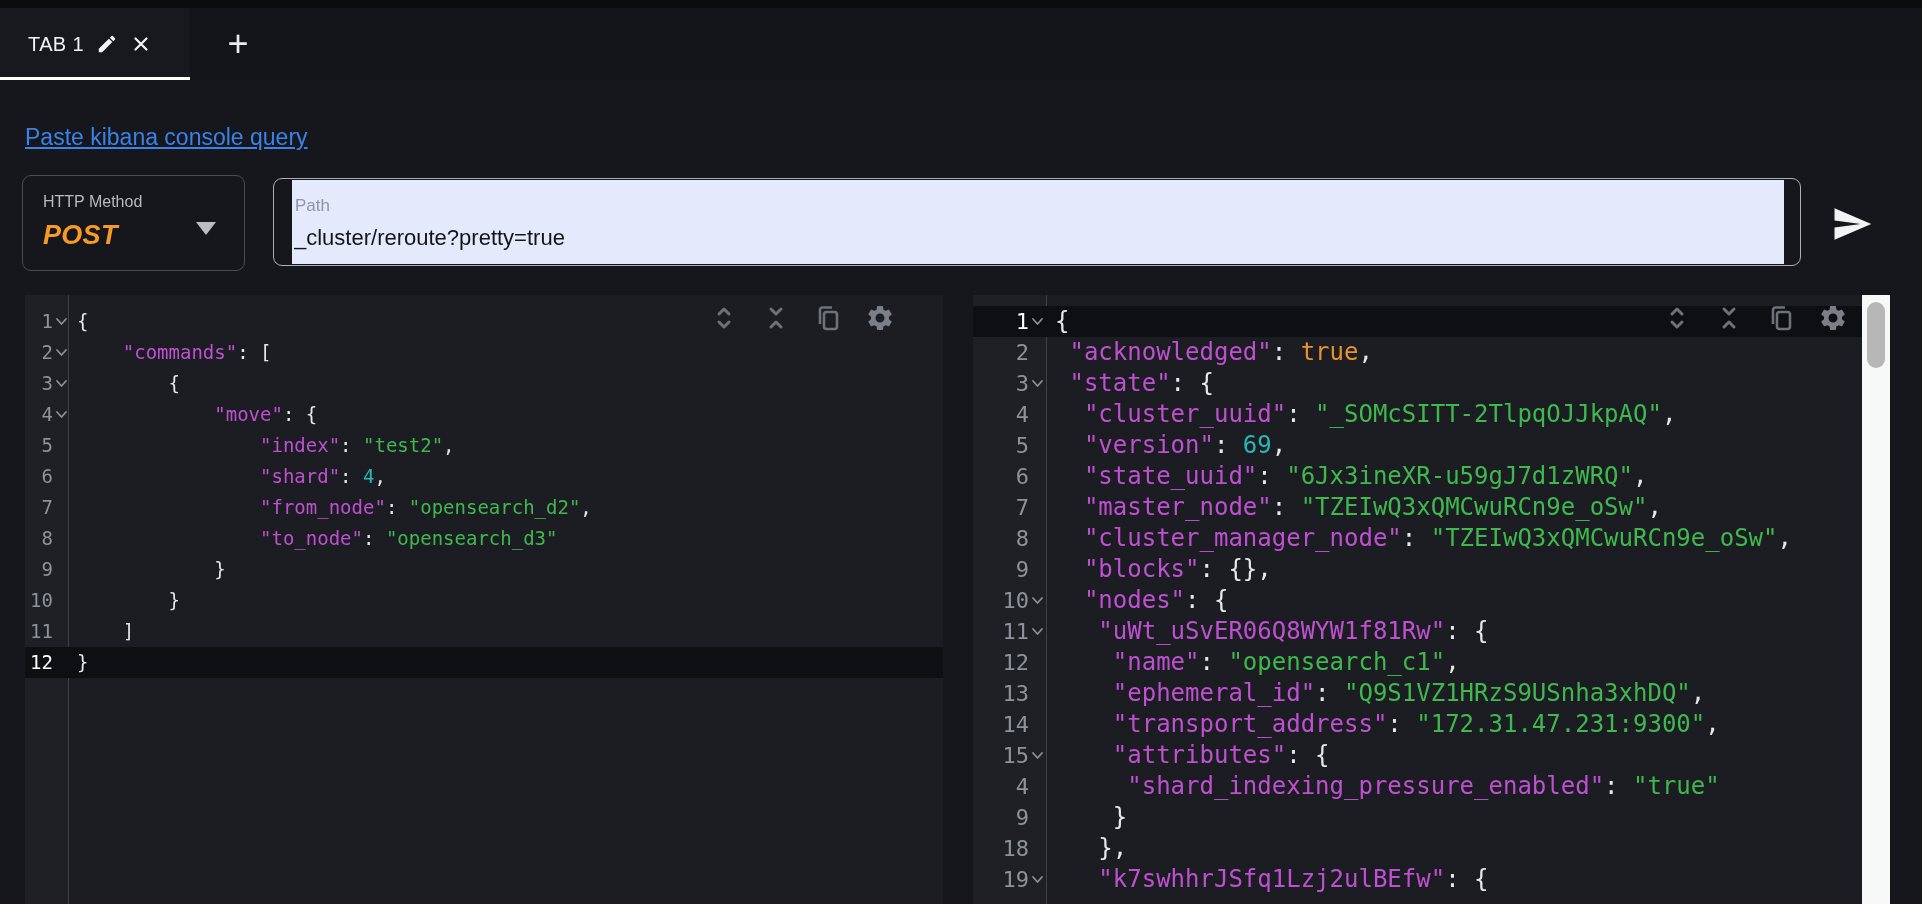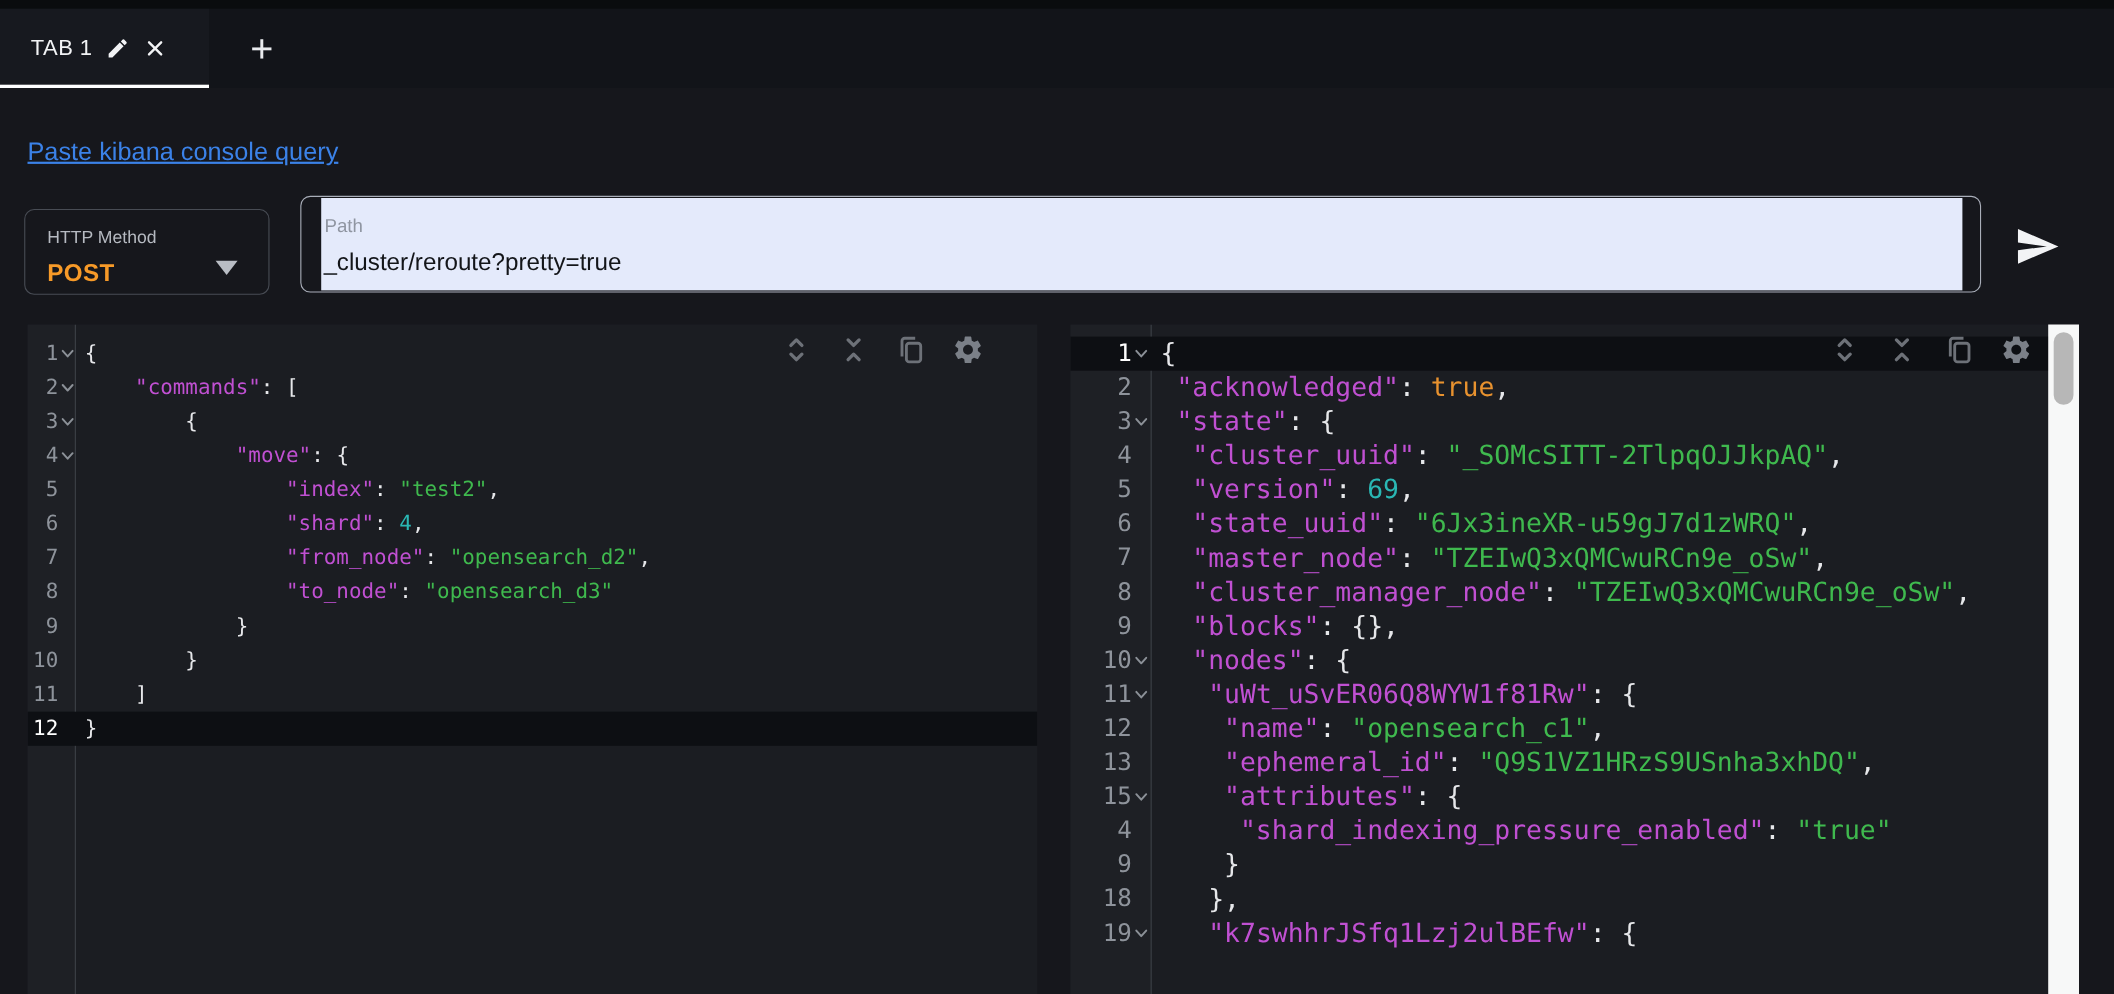--- a/index.html
+++ b/index.html
@@ -29,25 +29,25 @@
   }
 
   
   .kibana-link {
     position:absolute; left:25px; top:124px;
     color:var(--link-blue); font-size:23px; text-decoration:underline; cursor:pointer;
   }
 
   
   .method-select {
-    position:absolute; left:22px; top:190px; width:223px; height:78px;
+    position:absolute; left:22px; top:175px; width:223px; height:96px;
     border:1px solid #484c54; border-radius:9px; cursor:pointer;padding-left:21px;
   }
   .method-label { position:absolute; left:20px; top:17px; font-size:16px; color:#b6bac1; }
-  .method-value { position:absolute; left:20px; top:44px; font-size:22px; font-weight:bold; color:var(--accent-orange); letter-spacing:.3px; }
+  .method-value { position:absolute; left:20px; top:44px; font-size:27px; font-weight:bold; color:var(--accent-orange); letter-spacing:.3px;font-style:italic; }
   .method-caret {
     position:absolute; right:28px; top:46px; width:0; height:0;
     border-left:10px solid transparent; border-right:10px solid transparent;
     border-top:13px solid #b9bdc4;
   }
 
   .path-wrap {
     position:absolute; left:273px; top:178px; width:1528px; height:88px;
     border:1px solid #a9aeb9; border-radius:9px; background:transparent;
   }
@@ -227,20 +227,21 @@
       <div class="row"><div class="lncell">8</div><div class="codecell">  <span class="t-k">"cluster_manager_node"</span><span class="t-d">: </span><span class="t-s">"TZEIwQ3xQMCwuRCn9e_oSw"</span><span class="t-d">,</span></div></div>
       <div class="row"><div class="lncell">9</div><div class="codecell">  <span class="t-k">"blocks"</span><span class="t-d">: {},</span></div></div>
       <div class="row"><div class="lncell">10<span class="foldicon"><svg width="13" height="9" viewBox="0 0 13 9" fill="none" stroke="#8b9097" stroke-width="1.8" stroke-linecap="round" stroke-linejoin="round">
               <polyline points="2,2 6.5,7 11,2"></polyline>
             </svg></span></div><div class="codecell">  <span class="t-k">"nodes"</span><span class="t-d">: {</span></div></div>
       <div class="row"><div class="lncell">11<span class="foldicon"><svg width="13" height="9" viewBox="0 0 13 9" fill="none" stroke="#8b9097" stroke-width="1.8" stroke-linecap="round" stroke-linejoin="round">
               <polyline points="2,2 6.5,7 11,2"></polyline>
             </svg></span></div><div class="codecell">   <span class="t-k">"uWt_uSvER06Q8WYW1f81Rw"</span><span class="t-d">: {</span></div></div>
       <div class="row"><div class="lncell">12</div><div class="codecell">    <span class="t-k">"name"</span><span class="t-d">: </span><span class="t-s">"opensearch_c1"</span><span class="t-d">,</span></div></div>
       <div class="row"><div class="lncell">13</div><div class="codecell">    <span class="t-k">"ephemeral_id"</span><span class="t-d">: </span><span class="t-s">"Q9S1VZ1HRzS9USnha3xhDQ"</span><span class="t-d">,</span></div></div>
+      <div class="row"><div class="lncell">14</div><div class="codecell">    <span class="t-k">"transport_address"</span><span class="t-d">: </span><span class="t-s">"172.31.47.231:9300"</span><span class="t-d">,</span></div></div>
       <div class="row"><div class="lncell">15<span class="foldicon"><svg width="13" height="9" viewBox="0 0 13 9" fill="none" stroke="#8b9097" stroke-width="1.8" stroke-linecap="round" stroke-linejoin="round">
               <polyline points="2,2 6.5,7 11,2"></polyline>
             </svg></span></div><div class="codecell">    <span class="t-k">"attributes"</span><span class="t-d">: {</span></div></div>
       <div class="row"><div class="lncell">4</div><div class="codecell">     <span class="t-k">"shard_indexing_pressure_enabled"</span><span class="t-d">: </span><span class="t-s">"true"</span></div></div>
       <div class="row"><div class="lncell">9</div><div class="codecell">    <span class="t-d">}</span></div></div>
       <div class="row"><div class="lncell">18</div><div class="codecell">   <span class="t-d">},</span></div></div>
       <div class="row"><div class="lncell">19<span class="foldicon"><svg width="13" height="9" viewBox="0 0 13 9" fill="none" stroke="#8b9097" stroke-width="1.8" stroke-linecap="round" stroke-linejoin="round">
               <polyline points="2,2 6.5,7 11,2"></polyline>
             </svg></span></div><div class="codecell">   <span class="t-k">"k7swhhrJSfq1Lzj2ulBEfw"</span><span class="t-d">: {</span></div></div>
     </div>

